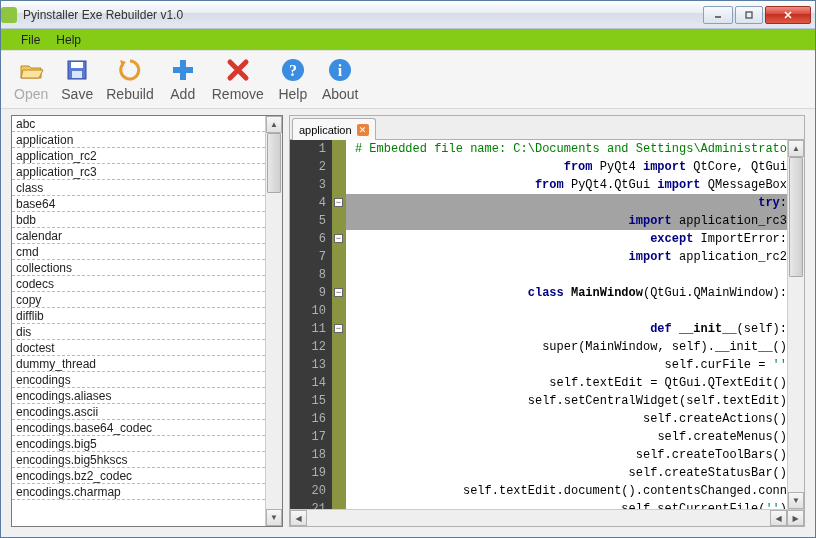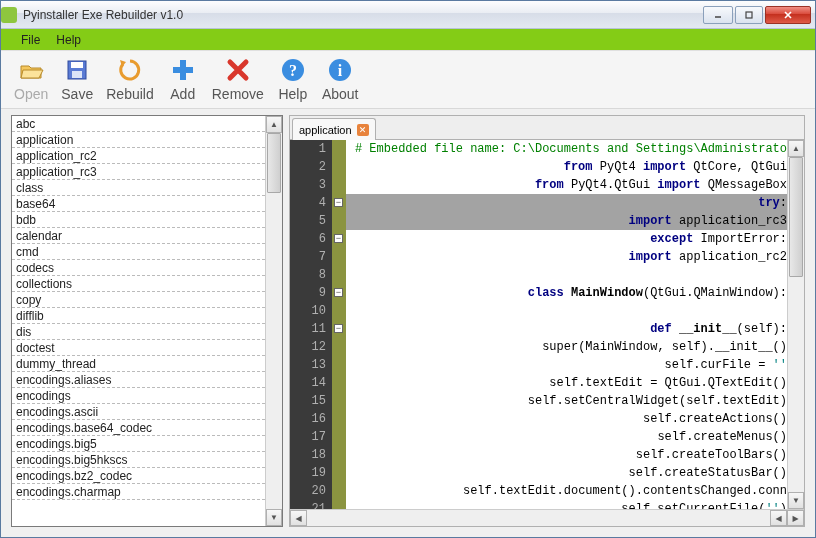--- a/index.html
+++ b/index.html
@@ -155,29 +155,29 @@
         <div class="list-items" id="module-list" style="margin-right:17px;">
             <div class="list-item">abc</div>
             <div class="list-item">application</div>
             <div class="list-item">application_rc2</div>
             <div class="list-item">application_rc3</div>
             <div class="list-item">class</div>
             <div class="list-item">base64</div>
             <div class="list-item">bdb</div>
             <div class="list-item">calendar</div>
             <div class="list-item">cmd</div>
+            <div class="list-item">collections</div>
             <div class="list-item">codecs</div>
-            <div class="list-item">collections</div>
             <div class="list-item">copy</div>
             <div class="list-item">difflib</div>
             <div class="list-item">dis</div>
             <div class="list-item">doctest</div>
             <div class="list-item">dummy_thread</div>
+            <div class="list-item">encodings</div>
             <div class="list-item">encodings.aliases</div>
-            <div class="list-item">encodings</div>
             <div class="list-item">encodings.ascii</div>
             <div class="list-item">encodings.base64_codec</div>
             <div class="list-item">encodings.big5</div>
             <div class="list-item">encodings.big5hkscs</div>
             <div class="list-item">encodings.bz2_codec</div>
             <div class="list-item">encodings.charmap</div>
           </div>
         <div class="scrollbar-v">
           <div class="sb-btn">▲</div>
           <div class="sb-track">

